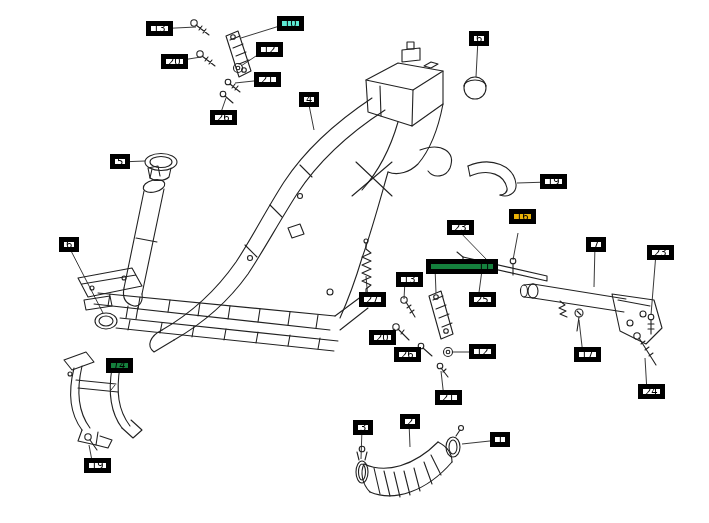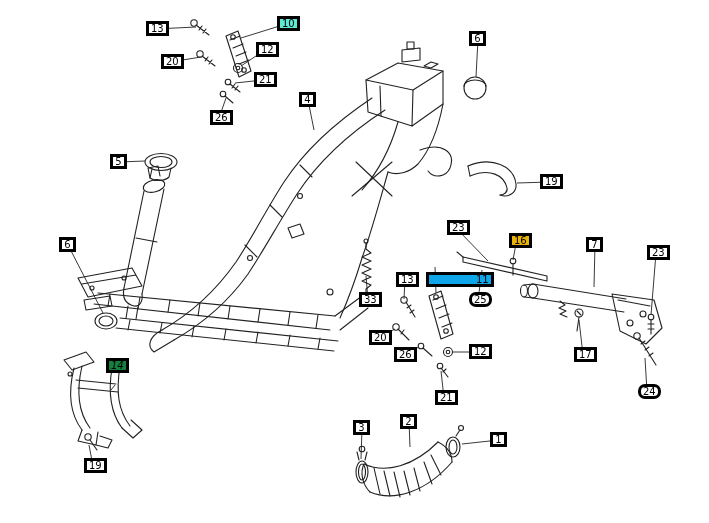--- a/index.html
+++ b/index.html
@@ -9,21 +9,21 @@
     width:709px; height:523px;
     background:#ffffff;
     overflow:hidden;
     font-family:"DejaVu Sans", sans-serif;
   }
   .layer { position:absolute; left:0; top:0; }
   .callout {
     position:absolute;
     min-width:17px; height:15px;
     padding:0 2px;
-    border:3px solid #0f172a;
+    border:5px solid #0f172a;
     background:#fff;
     color:#000;
     font-size:10px;
     display:flex; align-items:center; justify-content:center;
     user-select:none;
   }
 </style>
 </head>
 <body>
 
@@ -232,32 +232,32 @@
       <div class="callout" style="left: 161px; top: 54px; border-color: rgb(0, 0, 0); background: rgb(255, 255, 255); color: rgb(0, 0, 0);">20</div>
       <div class="callout" style="left: 256px; top: 42px; border-color: rgb(0, 0, 0); background: rgb(255, 255, 255); color: rgb(0, 0, 0);">12</div>
       <div class="callout" style="left: 254px; top: 72px; border-color: rgb(0, 0, 0); background: rgb(255, 255, 255); color: rgb(0, 0, 0);">21</div>
       <div class="callout" style="left: 210px; top: 110px; border-color: rgb(0, 0, 0); background: rgb(255, 255, 255); color: rgb(0, 0, 0);">26</div>
       <div class="callout" style="left: 469px; top: 31px; border-color: rgb(0, 0, 0); background: rgb(255, 255, 255); color: rgb(0, 0, 0);">6</div>
       <div class="callout" style="left: 299px; top: 92px; border-color: rgb(0, 0, 0); background: rgb(255, 255, 255); color: rgb(0, 0, 0);">4</div>
       <div class="callout" style="left: 110px; top: 154px; border-color: rgb(0, 0, 0); background: rgb(255, 255, 255); color: rgb(0, 0, 0);">5</div>
       <div class="callout" style="left: 540px; top: 174px; border-color: rgb(0, 0, 0); background: rgb(255, 255, 255); color: rgb(0, 0, 0);">19</div>
       <div class="callout" style="left: 59px; top: 237px; border-color: rgb(0, 0, 0); background: rgb(255, 255, 255); color: rgb(0, 0, 0);">6</div>
       <div class="callout" style="left: 447px; top: 220px; border-color: rgb(0, 0, 0); background: rgb(255, 255, 255); color: rgb(0, 0, 0);">23</div>
-      <div class="callout" style="left: 509px; top: 233px; border-color: rgb(0, 0, 0); background: #eab308; color: rgb(0, 0, 0);">16</div>
+      <div class="callout" style="left: 509px; top: 209px; border-color: rgb(0, 0, 0); background: #eab308; color: rgb(0, 0, 0);">16</div>
       <div class="callout" style="left: 586px; top: 237px; border-color: rgb(0, 0, 0); background: rgb(255, 255, 255); color: rgb(0, 0, 0);">7</div>
       <div class="callout" style="left: 647px; top: 245px; border-color: rgb(0, 0, 0); background: rgb(255, 255, 255); color: rgb(0, 0, 0);">23</div>
-      <div class="callout" style="left: 359px; top: 292px; border-color: rgb(0, 0, 0); background: rgb(255, 255, 255); color: rgb(0, 0, 0);">33</div>
+      <div class="callout" style="left: 359px; top: 292px; border-color: rgb(0, 0, 0); background: rgb(255, 255, 255); color: rgb(0, 0, 0);">27</div>
       <div class="callout" style="left: 396px; top: 272px; border-color: rgb(0, 0, 0); background: rgb(255, 255, 255); color: rgb(0, 0, 0);">13</div>
-      <div class="callout" style="left: 426px; top: 272px; border-color: rgb(0, 0, 0); background: #0ea5e9; color: rgb(0, 0, 0); padding-left: 47px;">11</div>
+      <div class="callout" style="left: 426px; top: 259px; border-color: rgb(0, 0, 0); background: #15803d; color: rgb(0, 0, 0); padding-left: 47px;">11</div>
       <div class="callout" style="left: 369px; top: 330px; border-color: rgb(0, 0, 0); background: rgb(255, 255, 255); color: rgb(0, 0, 0);">20</div>
       <div class="callout" style="left: 394px; top: 347px; border-color: rgb(0, 0, 0); background: rgb(255, 255, 255); color: rgb(0, 0, 0);">26</div>
       <div class="callout" style="left: 469px; top: 344px; border-color: rgb(0, 0, 0); background: rgb(255, 255, 255); color: rgb(0, 0, 0);">12</div>
-      <div class="callout" style="left: 469px; top: 292px; border-color: rgb(0, 0, 0); background: rgb(255, 255, 255); color: rgb(0, 0, 0); border-radius: 7px;">25</div>
+      <div class="callout" style="left: 469px; top: 292px; border-color: rgb(0, 0, 0); background: rgb(255, 255, 255); color: rgb(0, 0, 0);">25</div>
       <div class="callout" style="left: 574px; top: 347px; border-color: rgb(0, 0, 0); background: rgb(255, 255, 255); color: rgb(0, 0, 0); text-align: right;">17</div>
-      <div class="callout" style="left: 638px; top: 384px; border-color: rgb(0, 0, 0); background: rgb(255, 255, 255); color: rgb(0, 0, 0); border-radius: 7px;">24</div>
+      <div class="callout" style="left: 638px; top: 384px; border-color: rgb(0, 0, 0); background: rgb(255, 255, 255); color: rgb(0, 0, 0);">24</div>
       <div class="callout" style="left: 435px; top: 390px; border-color: rgb(0, 0, 0); background: rgb(255, 255, 255); color: rgb(0, 0, 0);">21</div>
       <div class="callout" style="left: 106px; top: 358px; border-color: rgb(0, 0, 0); background: #15803d; color: rgb(0, 0, 0); font-style: italic;">14</div>
       <div class="callout" style="left: 84px; top: 458px; border-color: rgb(0, 0, 0); background: rgb(255, 255, 255); color: rgb(0, 0, 0);">19</div>
       <div class="callout" style="left: 353px; top: 420px; border-color: rgb(0, 0, 0); background: rgb(255, 255, 255); color: rgb(0, 0, 0);">3</div>
       <div class="callout" style="left: 400px; top: 414px; border-color: rgb(0, 0, 0); background: rgb(255, 255, 255); color: rgb(0, 0, 0);">2</div>
       <div class="callout" style="left: 490px; top: 432px; border-color: rgb(0, 0, 0); background: rgb(255, 255, 255); color: rgb(0, 0, 0);">1</div>
     </div>
 
 </div>
 

